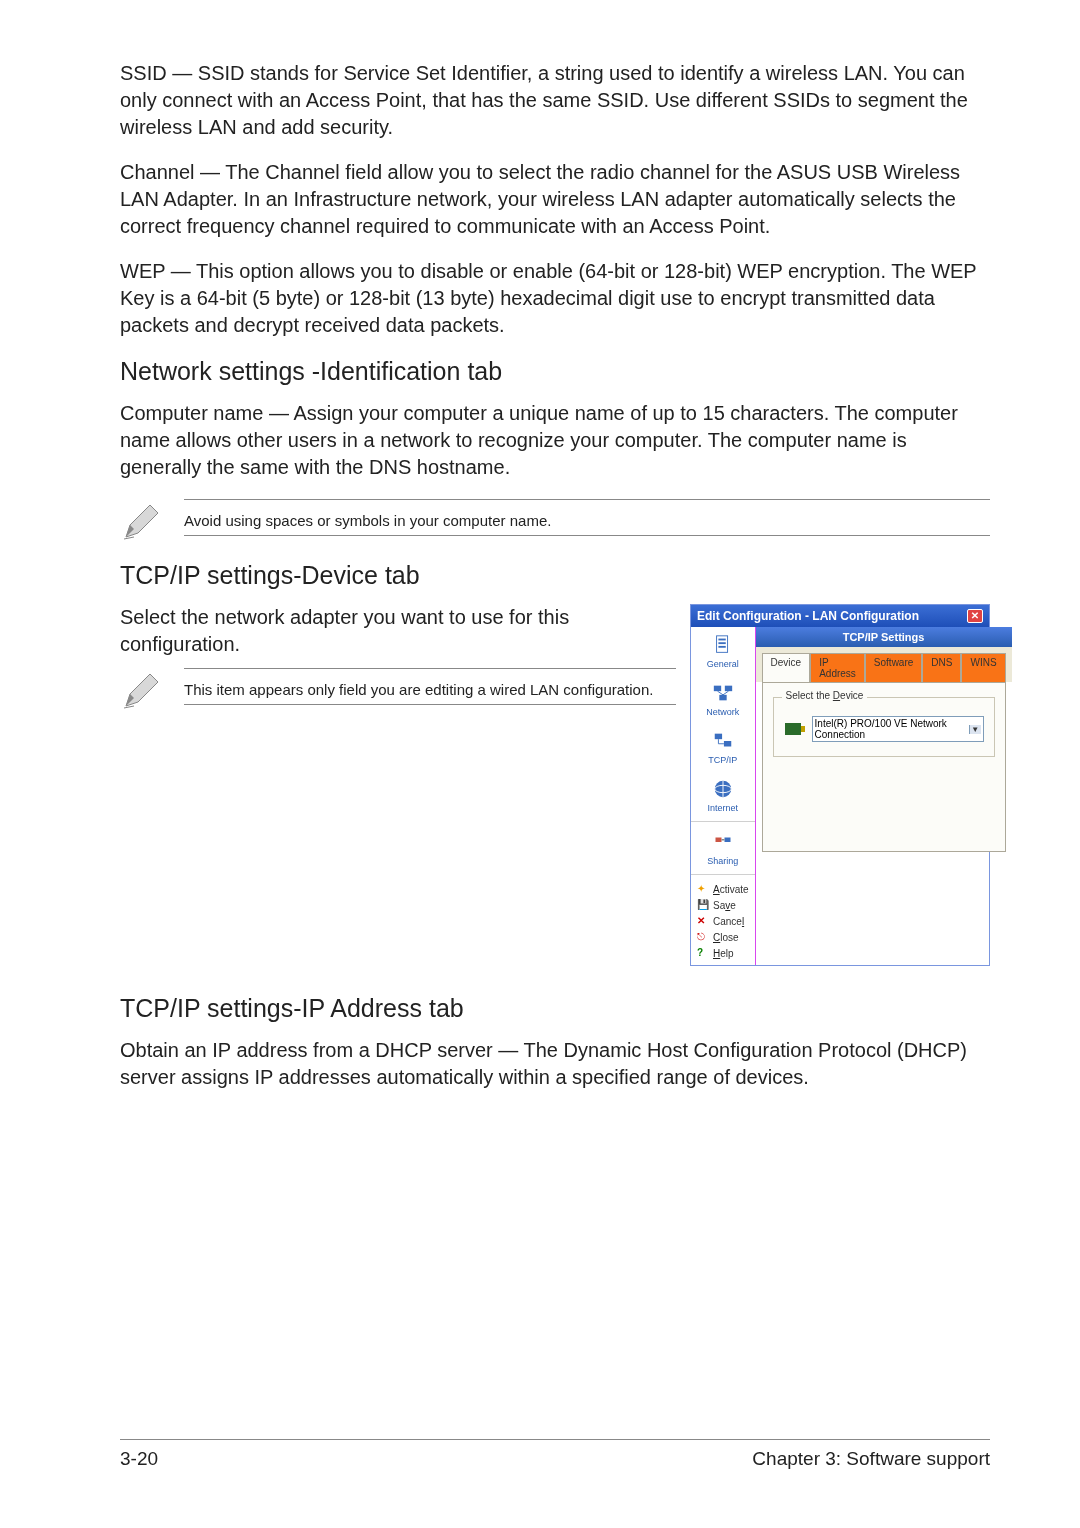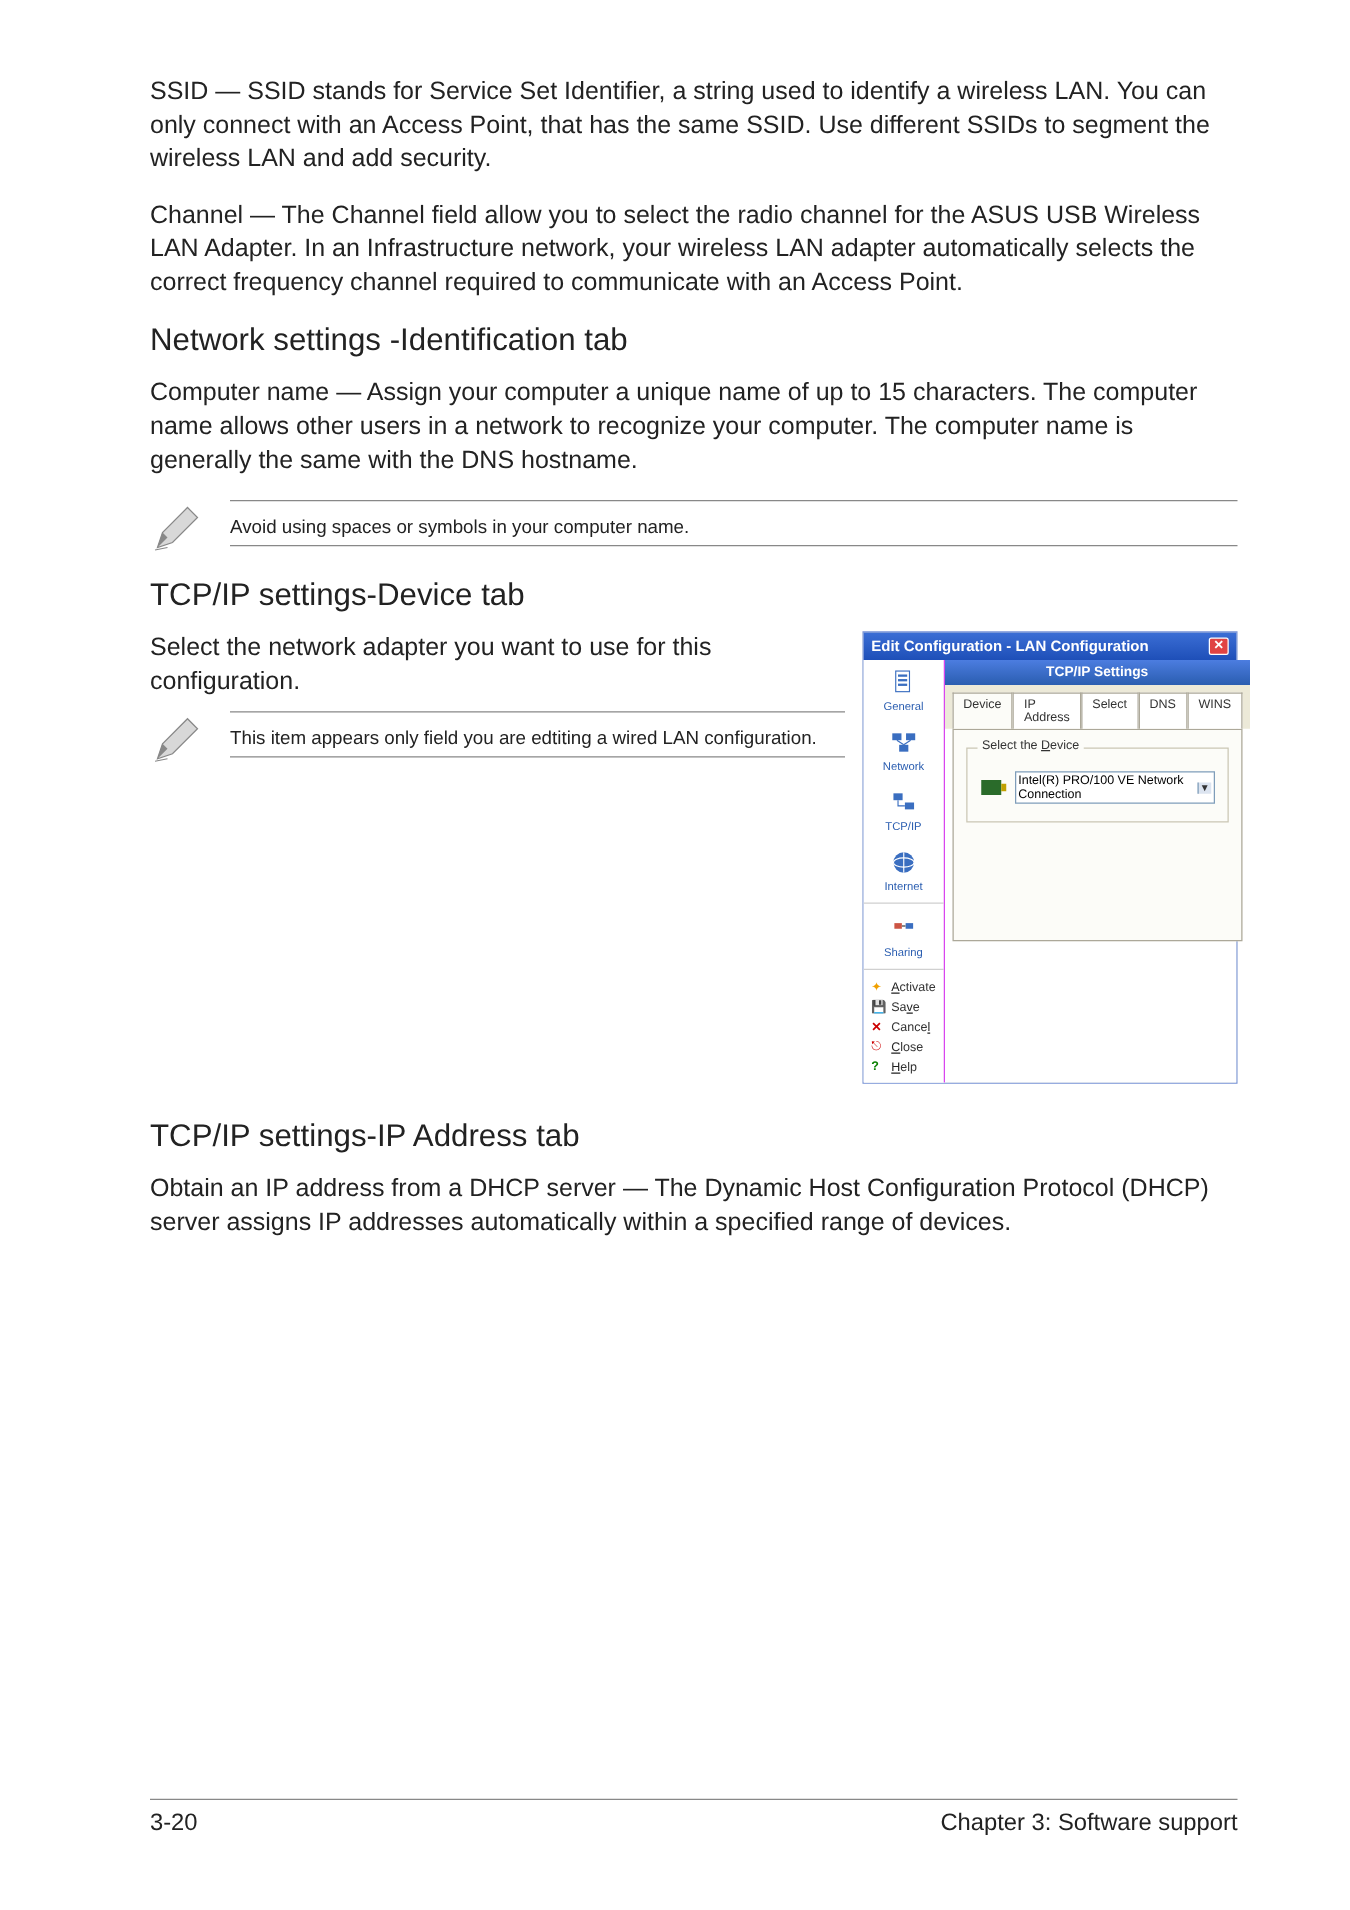--- a/index.html
+++ b/index.html
@@ -168,21 +168,21 @@
     }
     .tabs-row {
       display: flex;
       background: #ece9d8;
       padding: 6px 6px 0 6px;
       gap: 0;
     }
     .tab {
       font-size: 10px;
       padding: 3px 8px;
-      background: #ffffff;
+      background: #f97316;
       border: 1px solid #aca899;
       border-bottom: none;
       color: #333;
       position: relative;
     }
     .tab.active {
       background: #fcfcf8;
       z-index: 2;
     }
     .tab-content {
@@ -251,20 +251,21 @@
       font-size: 19px;
       color: #222;
     }
   </style>
 </head>
 <body>
 
 <div class="page">
   <p class="body-para">SSID — SSID stands for Service Set Identifier, a string used to identify a wireless LAN. You can only connect with an Access Point, that has the same SSID. Use different SSIDs to segment the wireless LAN and add security.</p>
   <p class="body-para">Channel  — The Channel field allow you to select the radio channel for the ASUS USB Wireless LAN Adapter. In an Infrastructure network, your wireless LAN adapter automatically selects the correct frequency channel required to communicate with an Access Point.</p>
+  <p class="body-para">WEP — This option allows you to disable or enable (64-bit or 128-bit) WEP encryption. The WEP Key is a 64-bit (5 byte) or 128-bit (13 byte) hexadecimal digit use to encrypt transmitted data packets and decrypt received data packets.</p>
 
   <h2 class="section-heading">Network settings -Identification tab</h2>
 
   <p class="body-para">Computer name   — Assign your computer a unique name of up to 15 characters. The computer name allows other users in a network to recognize your computer. The computer name is generally the same with the DNS hostname.</p>
 
   <div class="note-row">
     <span class="pencil-icon">
       <svg viewBox="0 0 44 44" width="44" height="44">
         <path d="M6 38 L10 26 L30 6 L38 14 L18 34 Z" fill="#d8d8d8" stroke="#888" stroke-width="1"></path>
         <path d="M6 38 L10 26 L14 30 Z" fill="#888"></path>
@@ -382,21 +383,21 @@
                 <span class="sa-icon" style="color:#0a8000;font-weight:bold;">?</span>
                 <span><span class="sa-underline">H</span>elp</span>
               </div>
             </div>
           </div>
           <div class="main-panel">
             <div class="panel-header">TCP/IP Settings</div>
             <div class="tabs-row">
               <div class="tab active">Device</div>
               <div class="tab">IP Address</div>
-              <div class="tab">Select</div>
+              <div class="tab">Software</div>
               <div class="tab">DNS</div>
               <div class="tab">WINS</div>
             </div>
             <div class="tab-content">
               <div class="fieldset">
                 <span class="legend">Select the <span style="text-decoration:underline;">D</span>evice</span>
                 <div class="device-row">
                   <span class="device-icon">
                     <svg viewBox="0 0 22 18" width="22" height="18">
                         <rect x="1" y="3" width="16" height="12" fill="#2a6b2a"></rect>

